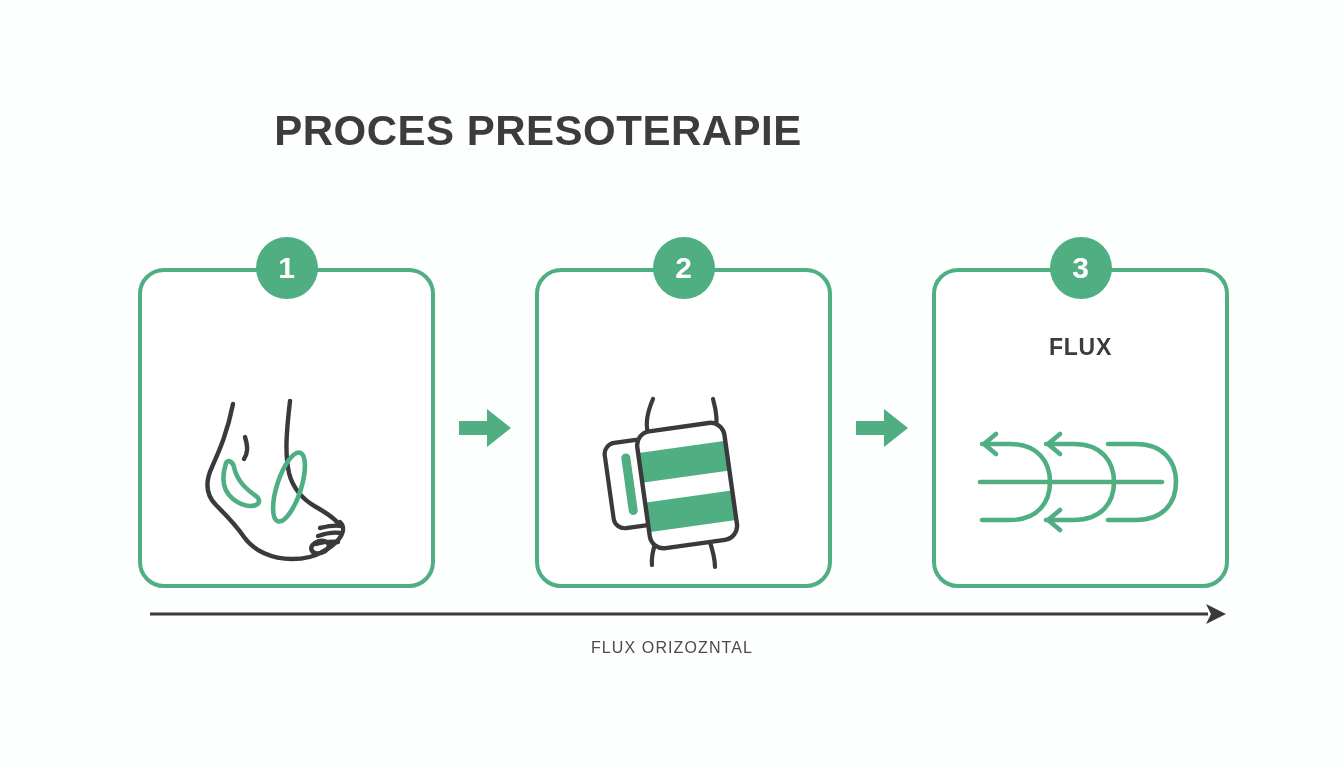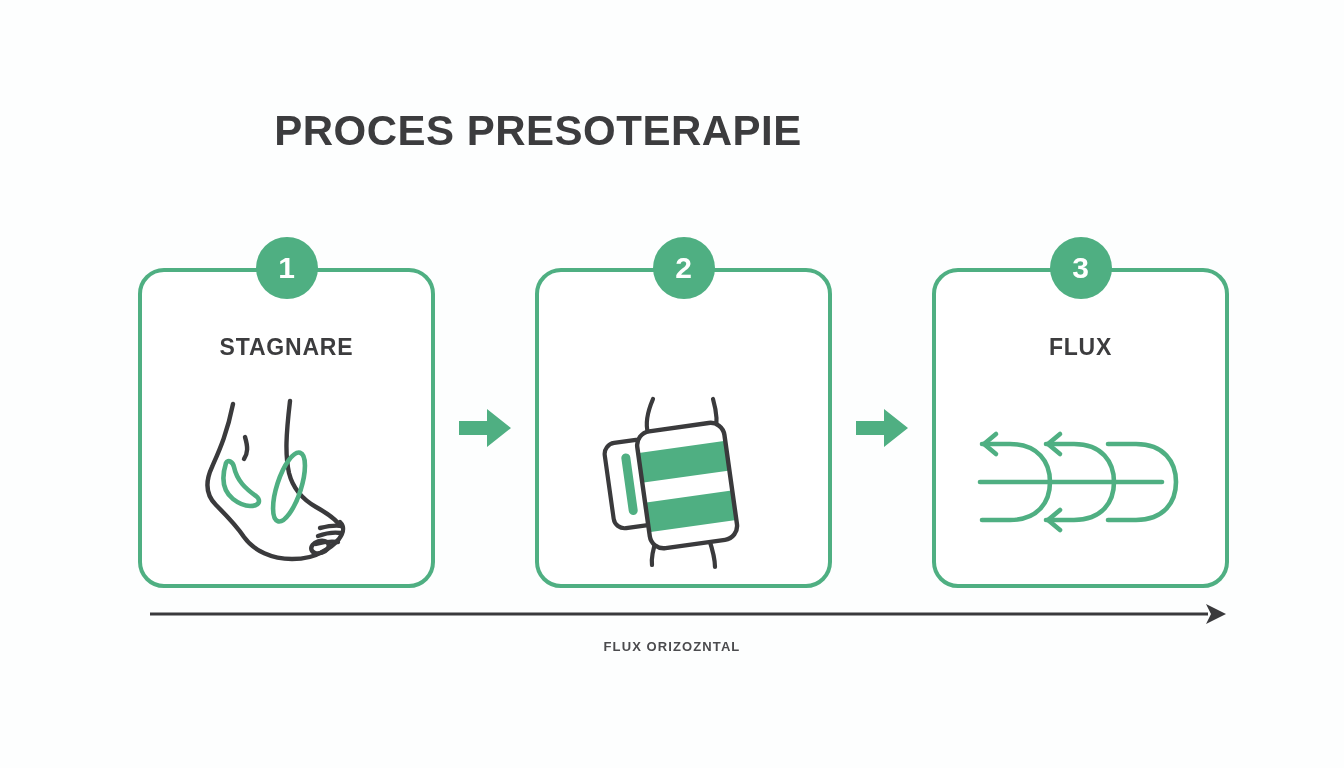--- a/index.html
+++ b/index.html
@@ -116,39 +116,38 @@
     width: 1078px;
     height: 28px;
   }
 
   .flow-caption {
     position: absolute;
     left: 0;
     top: 639px;
     width: 1344px;
     text-align: center;
-    font-size: 13px;
-    font-weight: bold;
+    font-size: 16px;
+    font-weight: normal;
     letter-spacing: 1.1px;
     color: #4b4b4e;
     white-space: nowrap;
   }
 </style>
 </head>
 <body>
 
 <div id="page-root">
 
   <div class="page-title">PROCES PRESOTERAPIE</div>
 
   <div class="steps-row">
 
     <div class="step-card">
       <div class="step-badge">1</div>
-      <div class="step-label">STAGNARE</div>
       <div class="step-icon">
         <svg width="190" height="185" viewBox="0 0 190 185">
           <g fill="none" stroke="#3a3a3c" stroke-width="4.4" stroke-linecap="round" stroke-linejoin="round">
 
             <path d="M41 15 C35 45, 27 62, 20 78 C13 93, 14 106, 24 116
                      C34 126, 44 136, 52 148 C62 162, 80 170, 100 170
                      C112 170, 122 168, 130 163"></path>
 
             <path d="M98 12 C94 46, 93 66, 97 84 C101 100, 110 110, 124 118
                      C133 123, 141 128, 146 134"></path>

